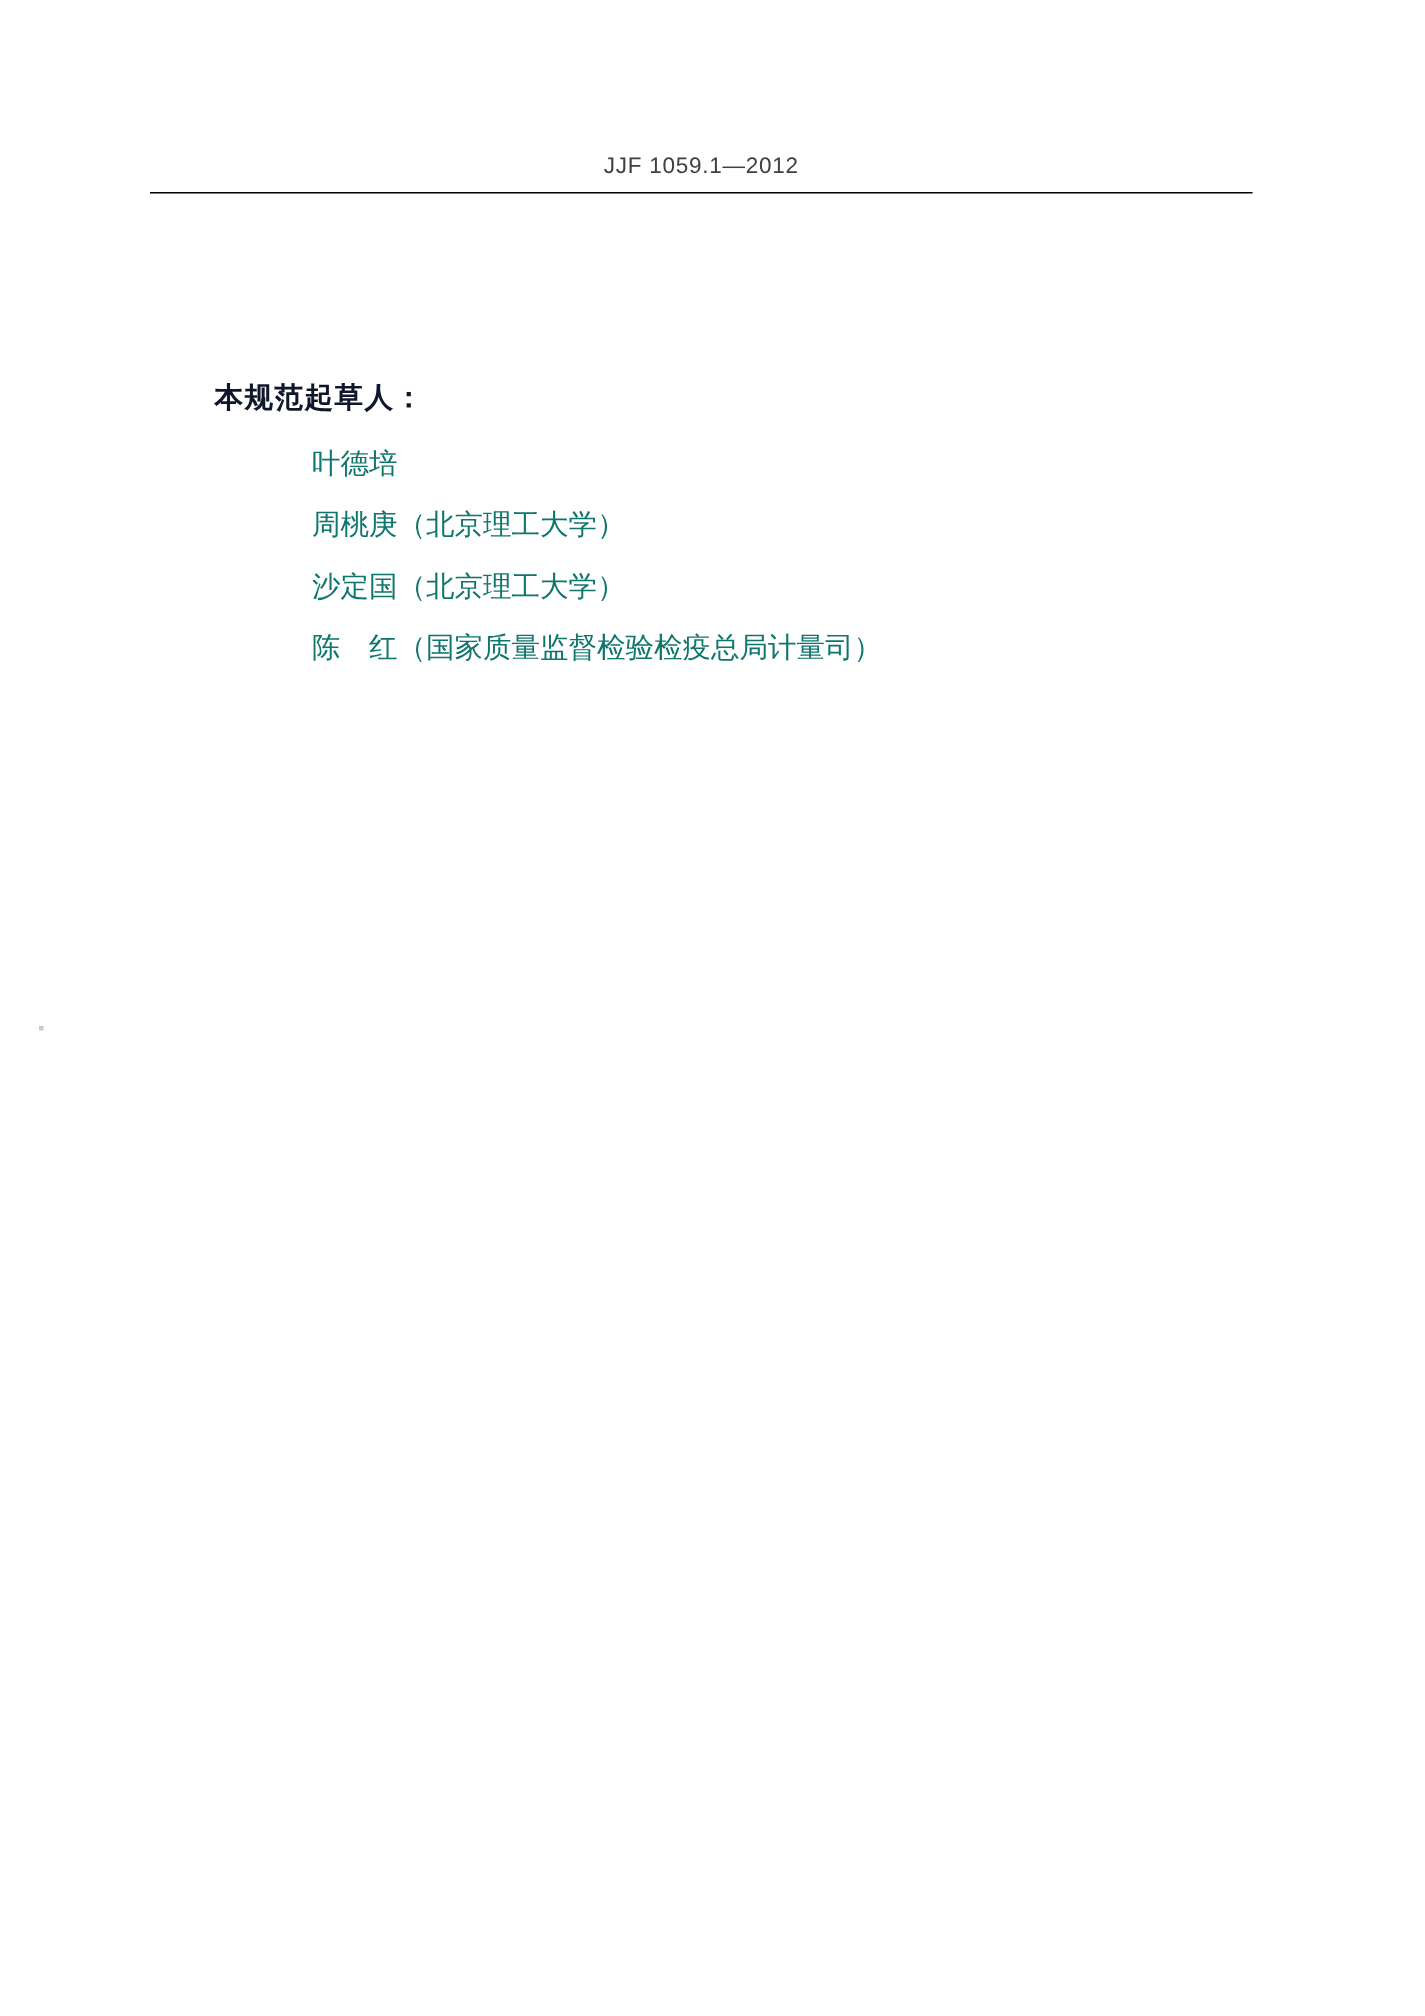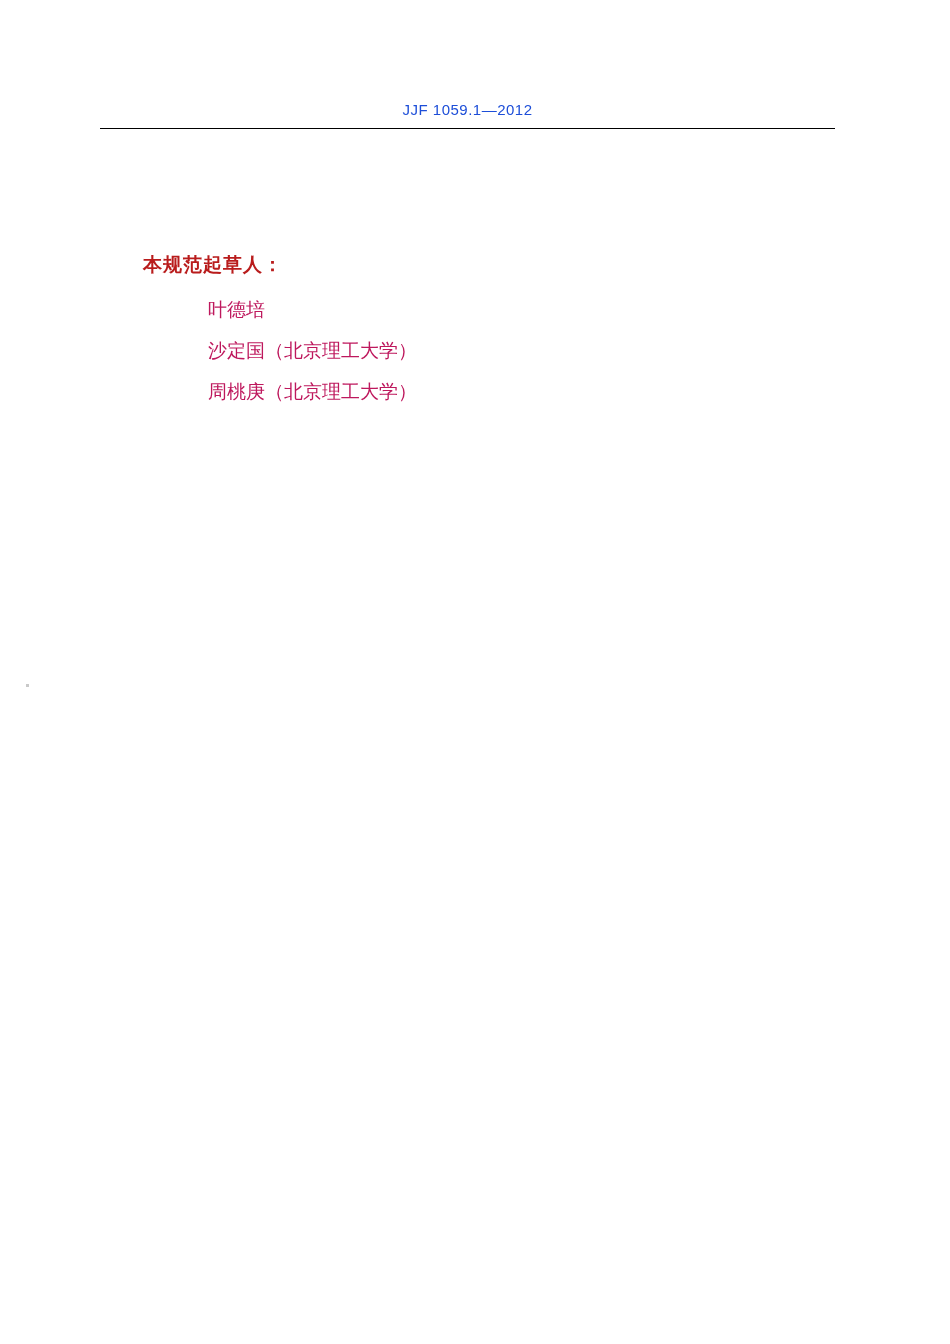--- a/index.html
+++ b/index.html
@@ -21,53 +21,53 @@
     position: absolute;
     left: 100px;
     top: 100px;
     width: 735px;
     text-align: center;
   }
   .header-text {
     font-family: "Liberation Sans", sans-serif;
     font-size: 15px;
     letter-spacing: 0.5px;
-    color: #1d4ed8;
+    color: #404040;
   }
   .header-rule {
     position: absolute;
     left: 100px;
     top: 128px;
     width: 735px;
     height: 1px;
     background: #000000;
   }
   .content {
     position: absolute;
     left: 143px;
     top: 252px;
     width: 700px;
   }
   .section-title {
     font-family: "DejaVu Sans", "Liberation Sans", sans-serif;
     font-weight: bold;
     font-size: 19px;
-    color: #b91c1c;
+    color: #0f172a;
     letter-spacing: 1px;
     margin: 0 0 22px 0;
   }
   .drafter-list {
     list-style: none;
     margin: 0;
     padding: 0;
   }
   .drafter-item {
     font-family: "DejaVu Serif", "Liberation Serif", serif;
     font-size: 19px;
-    color: #be185d;
+    color: #0f766e;
     line-height: 1.0;
     padding-left: 65px;
     margin-bottom: 22px;
     white-space: pre;
   }
   .spine-mark {
     position: absolute;
     left: 26px;
     top: 684px;
     width: 3px;
@@ -83,20 +83,21 @@
   <div class="header">
     <span class="header-text">JJF 1059.1—2012</span>
   </div>
   <div class="header-rule"></div>
 
   <div class="content">
     <div class="section-title">本规范起草人：</div>
 
     <ul class="drafter-list">
       <li class="drafter-item">叶德培</li>
+      <li class="drafter-item">周桃庚（北京理工大学）</li>
       <li class="drafter-item">沙定国（北京理工大学）</li>
-      <li class="drafter-item">周桃庚（北京理工大学）</li>
+      <li class="drafter-item">陈　红（国家质量监督检验检疫总局计量司）</li>
     </ul>
   </div>
 
   <div class="spine-mark"></div>
 
 </div>
 
 </body></html>

